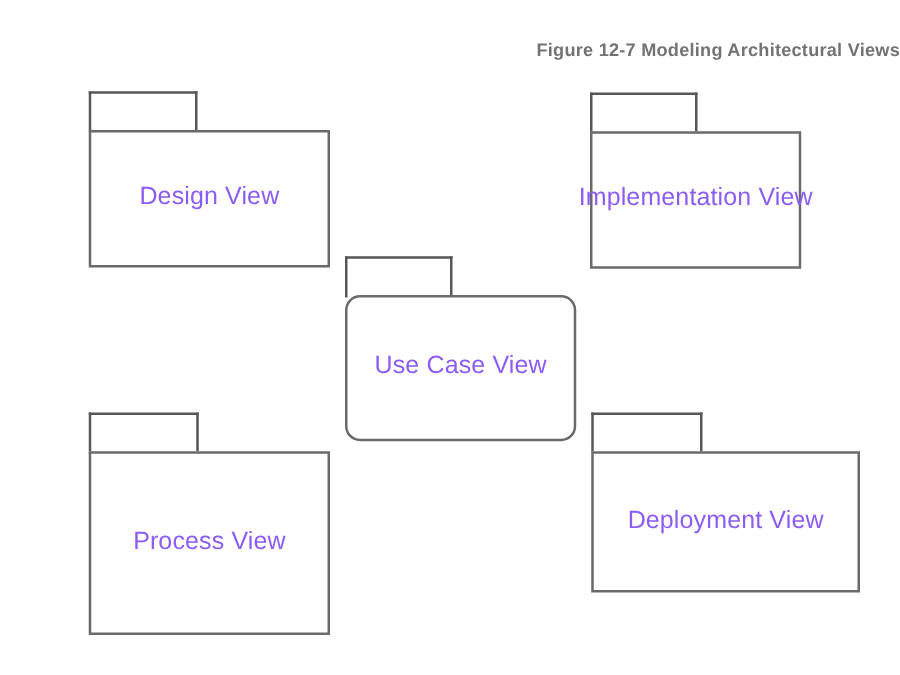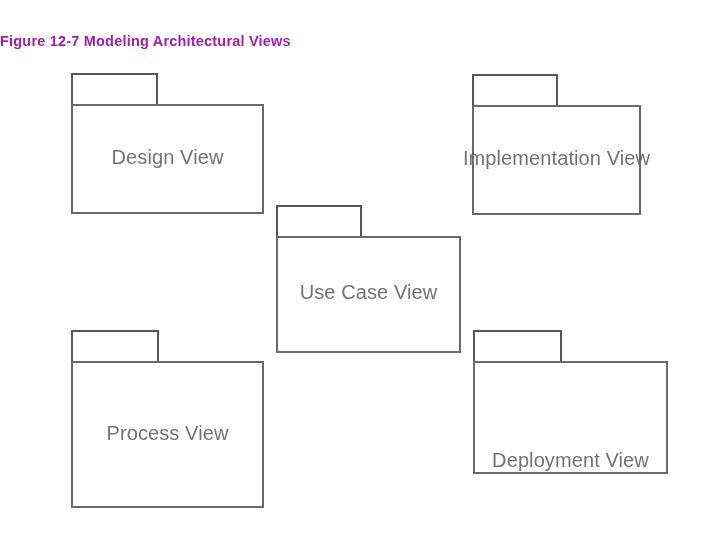--- a/index.html
+++ b/index.html
@@ -13,25 +13,25 @@
     height: 540px;
     background: #ffffff;
     overflow: hidden;
     font-family: "Liberation Sans", sans-serif;
   }
   #figure-title {
     position: absolute;
     left: 0;
     top: 33px;
     width: 720px;
-    text-align: left;
+    text-align: right;
     font-family: "Liberation Sans", sans-serif;
     font-size: 14.5px;
     font-weight: bold;
-    color: #a21caf;
+    color: #737373;
     letter-spacing: 0.2px;
     white-space: nowrap;
   }
   .package {
     position: absolute;
   }
   .pkg-tab {
     position: absolute;
     box-sizing: border-box;
     background: #ffffff;
@@ -46,45 +46,45 @@
     border: 2px solid #6a6a6a;
     z-index: 2;
     display: flex;
     align-items: center;
     justify-content: center;
   }
   .pkg-label {
     font-family: "Liberation Sans", sans-serif;
     font-size: 20px;
     font-weight: 400;
-    color: #737373;
+    color: #8b5cf6;
     white-space: nowrap;
     letter-spacing: 0.1px;
     line-height: 1;
     position: relative;
   }
   
   #pkg-design .pkg-tab  { left: 71px;  top: 73px;  width: 87px;  height: 33px; }
   #pkg-design .pkg-body { left: 71px;  top: 104px; width: 193px; height: 110px; }
   #pkg-design .pkg-label { top: -2px; }
 
   #pkg-implementation .pkg-tab  { left: 472px; top: 74px;  width: 86px;  height: 33px; }
   #pkg-implementation .pkg-body { left: 472px; top: 105px; width: 169px; height: 110px; }
   #pkg-implementation .pkg-label { top: -2px; }
 
   #pkg-usecase .pkg-tab  { left: 276px; top: 205px; width: 86px;  height: 33px; }
-  #pkg-usecase .pkg-body { left: 276px; top: 236px; width: 185px; height: 117px; }
+  #pkg-usecase .pkg-body { left: 276px; top: 236px; width: 185px; height: 117px; border-radius: 12px; }
   #pkg-usecase .pkg-label { top: -3px; }
 
   #pkg-process .pkg-tab  { left: 71px;  top: 330px; width: 88px;  height: 33px; }
   #pkg-process .pkg-body { left: 71px;  top: 361px; width: 193px; height: 147px; }
   #pkg-process .pkg-label { top: -2px; }
 
   #pkg-deployment .pkg-tab  { left: 473px; top: 330px; width: 89px;  height: 33px; }
-  #pkg-deployment .pkg-body { left: 473px; top: 361px; width: 195px; height: 113px; align-items: flex-end; }
+  #pkg-deployment .pkg-body { left: 473px; top: 361px; width: 215px; height: 113px; }
   #pkg-deployment .pkg-label { top: -2px; }
 </style>
 </head>
 <body>
 
 <div id="canvas">
 
   <div id="figure-title">Figure 12-7 Modeling Architectural Views</div>
 
   <div class="package" id="pkg-design">

